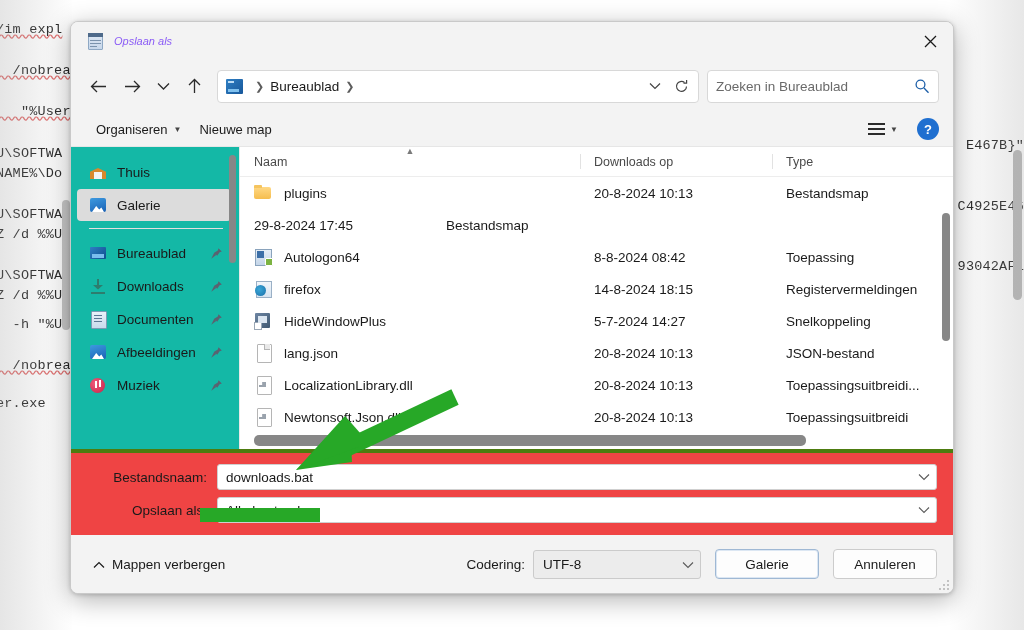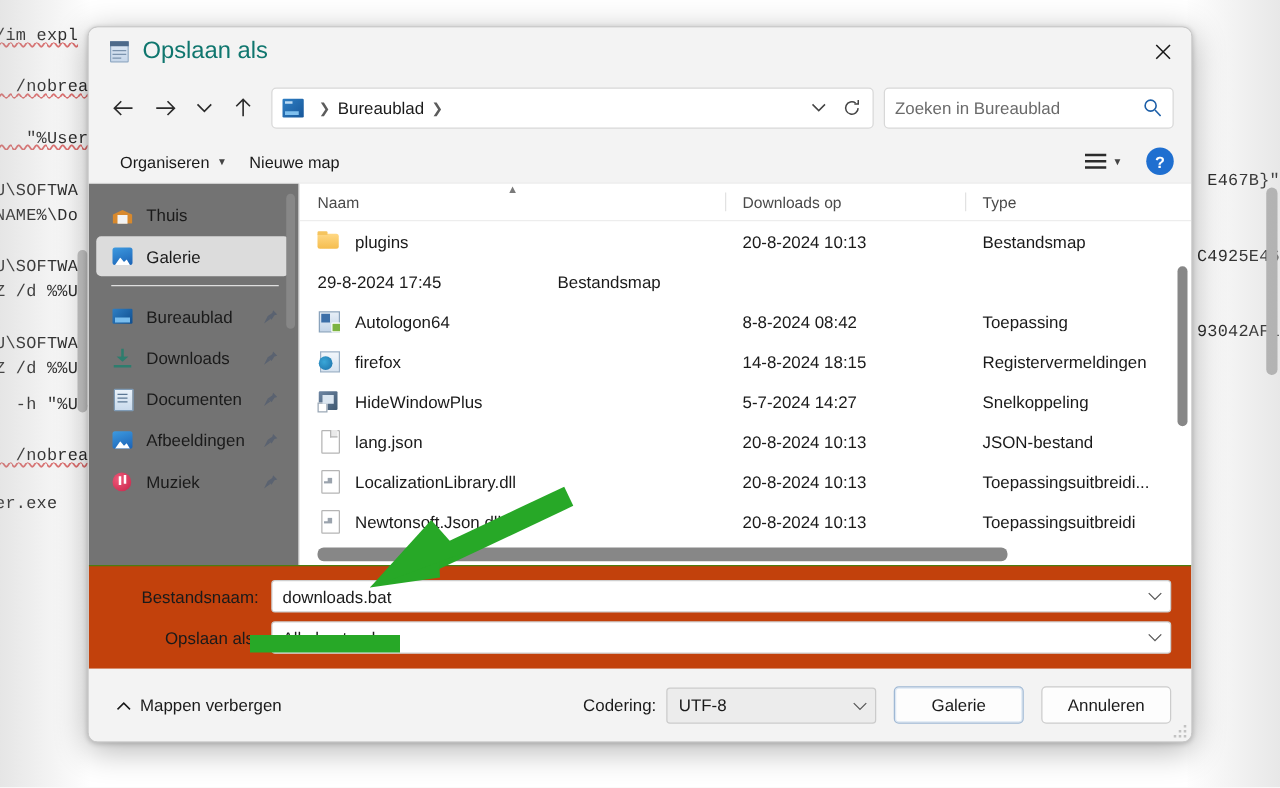--- a/index.html
+++ b/index.html
@@ -82,21 +82,21 @@
     position: absolute; left: 1px; top: 0; width: 15px; height: 4px;
     background: #4e6a8a;
   }
   .title-icon .nb-l1, .title-icon .nb-l2, .title-icon .nb-l3 {
     position: absolute; left: 3px; width: 11px; height: 1px; background: #7b93ad;
   }
   .title-icon .nb-l1 { top: 7px; }
   .title-icon .nb-l2 { top: 10px; }
   .title-icon .nb-l3 { top: 13px; width: 7px; }
   .title-text {
-    font-size: 19px; color: #0f766e;
+    font-size: 11px; color: #8b5cf6; font-style: italic;
   }
   .close-btn {
     position: absolute; right: 0; top: 0;
     width: 46px; height: 38px;
     display: flex; align-items: center; justify-content: center;
     cursor: pointer;
   }
   .close-btn svg { display: block; }
 
   
@@ -182,21 +182,21 @@
   
   .body-row {
     flex: 1; display: flex; min-height: 0;
     background: #ffffff;
     border-top: 1px solid #e6e6e6;
   }
 
   
   .sidebar {
     width: 168px; min-width: 168px;
-    background: #737373;
+    background: #14b8a6;
     padding-top: 8px;
     position: relative;
     overflow: hidden;
   }
   .side-item {
     height: 32px; display: flex; align-items: center;
     margin: 1px 8px 1px 6px; padding: 0 8px 0 12px;
     border-radius: 4px; cursor: pointer;
     font-size: 13.5px; color: #1a1a1a;
   }
@@ -370,23 +370,23 @@
     height: 16px; min-height: 16px; position: relative;
     background: #ffffff;
   }
   .hscroll {
     position: absolute; left: 14px; top: 2px;
     width: 552px; height: 11px; background: #878787; border-radius: 5px;
   }
 
   
   .formarea {
-    background: #c2410c;
+    background: #ef4444;
     padding: 10px 16px 6px 16px;
-    border-top: 1px solid #4d7c0f;
+    border-top: 4px solid #4d7c0f;
   }
   .frm-row {
     display: flex; align-items: center; height: 28px; margin-bottom: 5px;
   }
   .frm-label {
     width: 130px; text-align: right; padding-right: 10px;
     font-size: 13.5px; color: #1a1a1a;
   }
   .frm-input {
     flex: 1; height: 26px; background: #ffffff;

